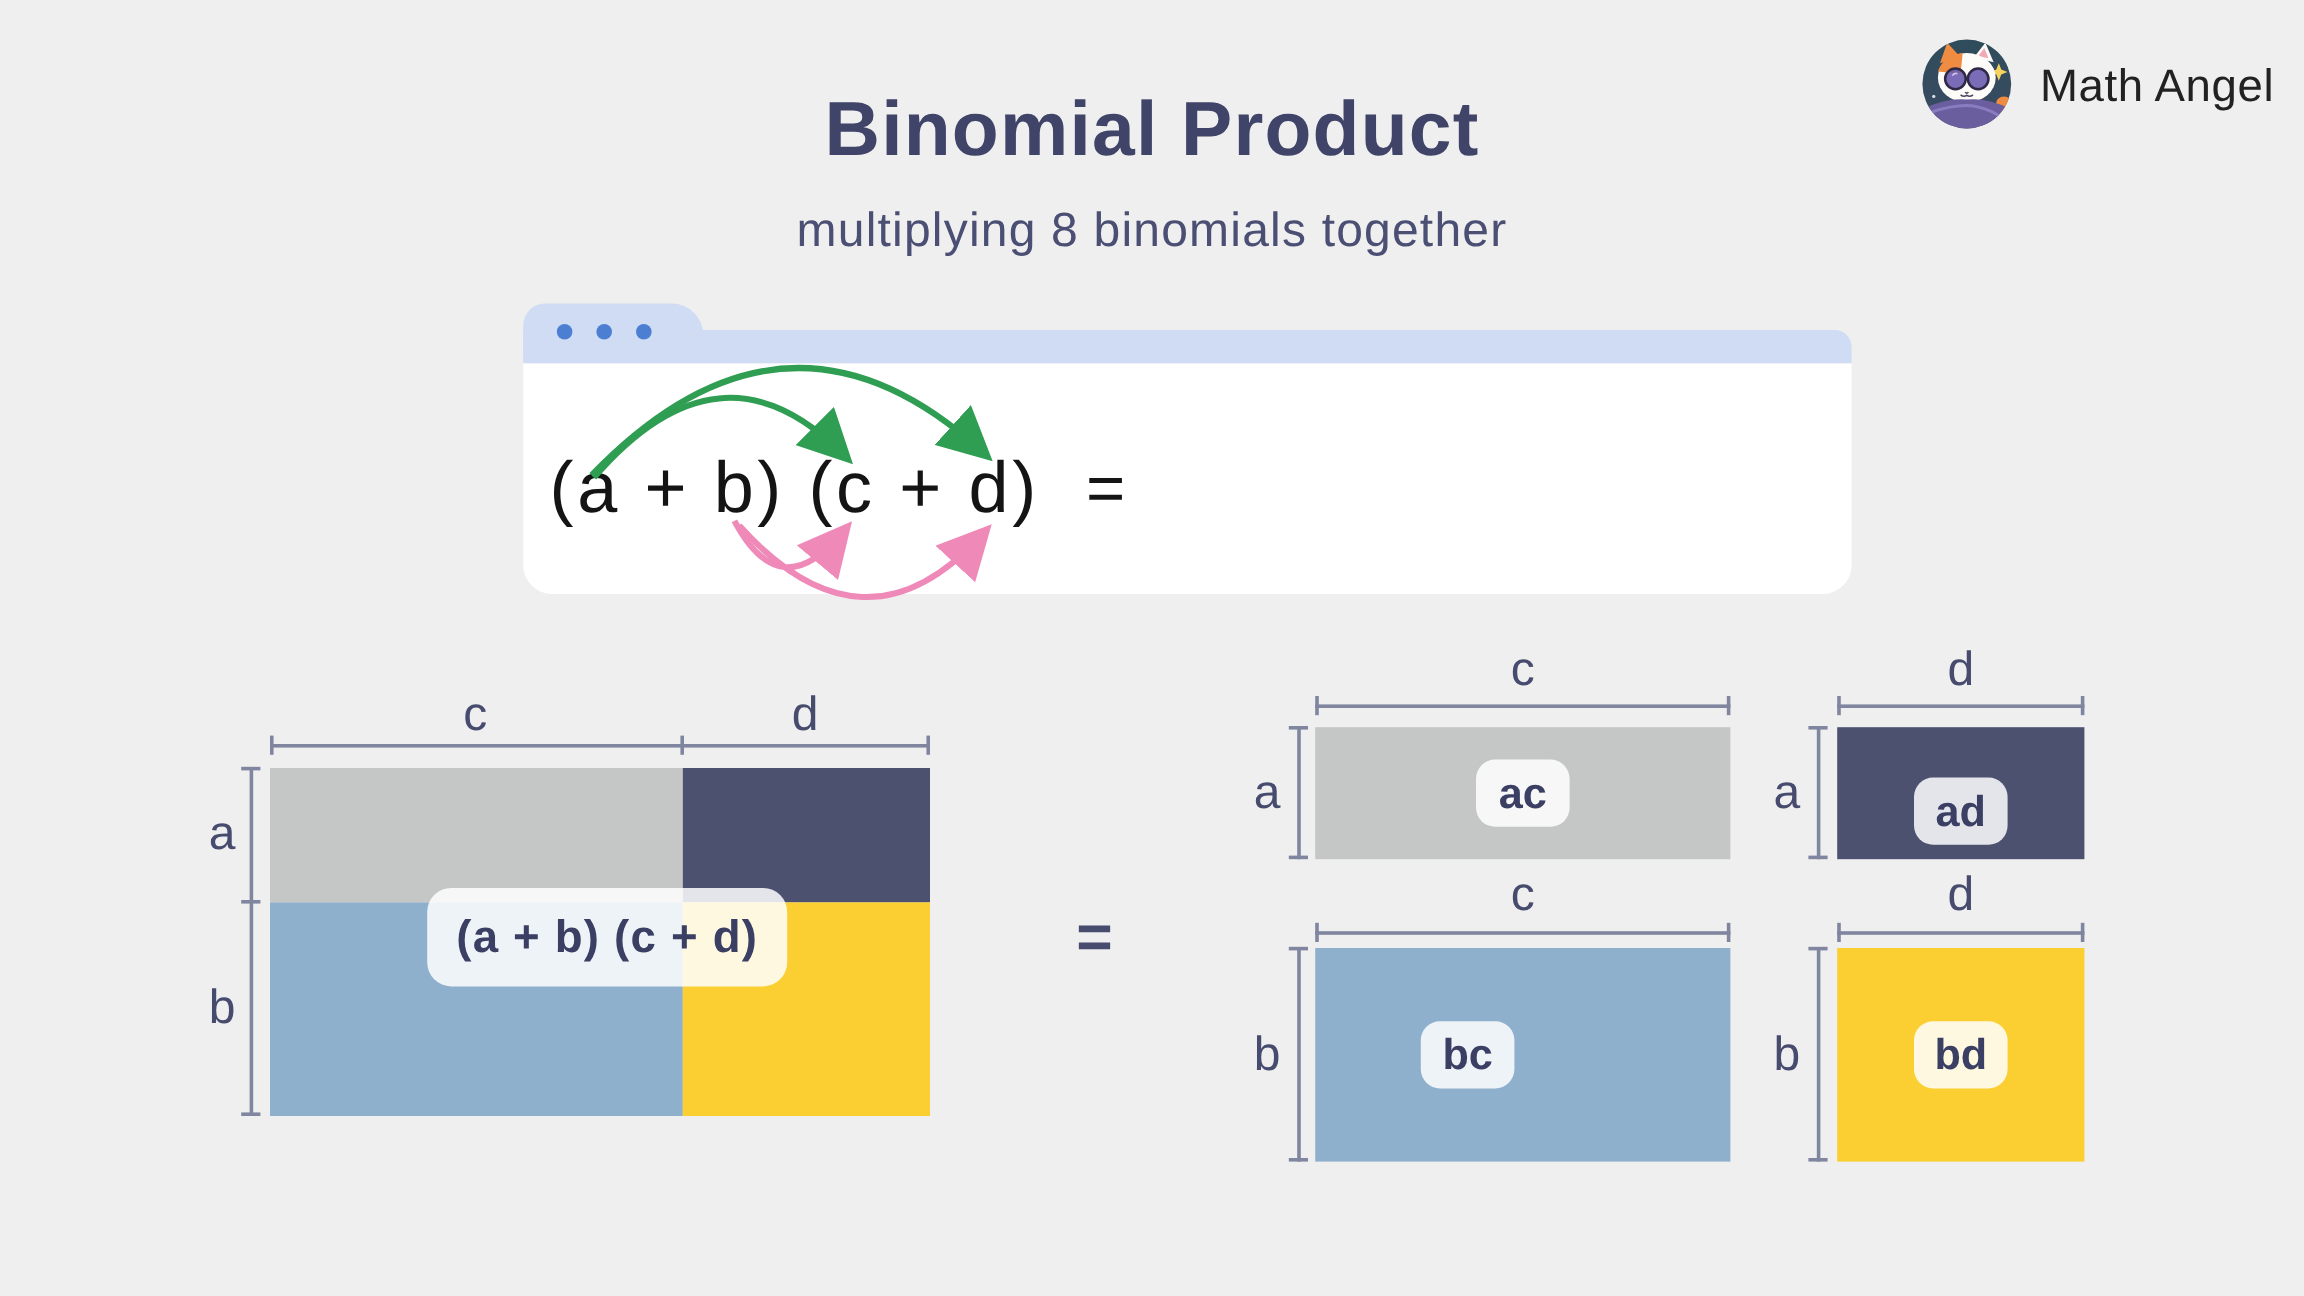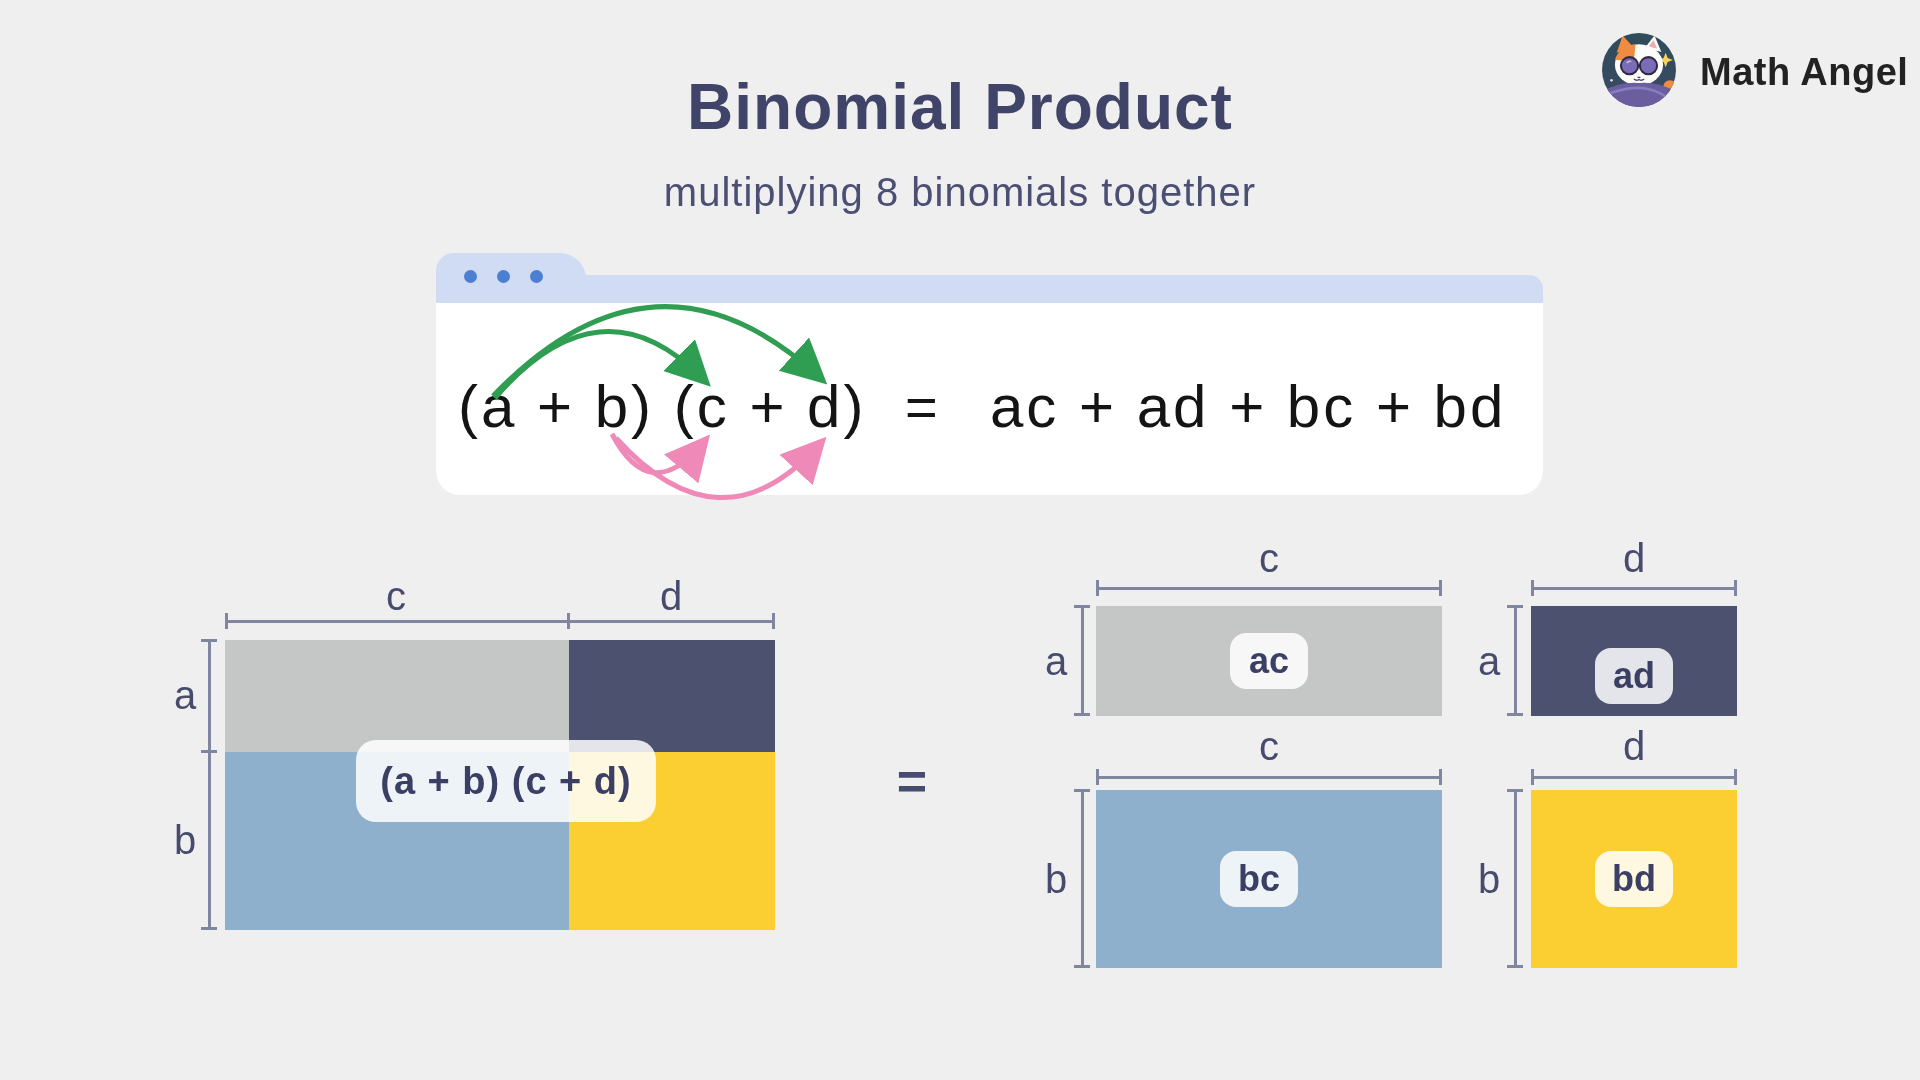--- a/index.html
+++ b/index.html
@@ -12,21 +12,21 @@
   
   .title{
     position:absolute;left:0;top:70px;width:1920px;text-align:center;
     font-size:64px;font-weight:800;letter-spacing:1px;color:#3f4468;
   }
   .subtitle{
     position:absolute;left:0;top:170px;width:1920px;text-align:center;
     font-size:40px;font-weight:500;color:#4a4f73;letter-spacing:1px;
   }
   .brand{position:absolute;left:1596px;top:29px;height:86px;display:flex;align-items:center;}
-  .brand-name{font-size:38px;font-weight:700;color:#222;margin-left:18px;letter-spacing:.5px;}
+  .brand-name{font-size:38px;font-weight:400;color:#222;margin-left:18px;letter-spacing:.5px;}
   
   .fc-tab{position:absolute;left:436px;top:253px;width:150px;height:44px;background:#cfdcf4;border-radius:18px 26px 0 0;}
   .fc-bar{position:absolute;left:436px;top:275px;width:1107px;height:28px;background:#cfdcf4;border-radius:0 14px 0 0;}
   .fc-dot{position:absolute;width:13px;height:13px;border-radius:50%;background:#4c7fd2;top:270px;}
   .fc-body{position:absolute;left:436px;top:303px;width:1107px;height:192px;background:#ffffff;border-radius:0 0 24px 24px;}
   .eq{position:absolute;font-size:60px;letter-spacing:3px;color:#141414;white-space:nowrap;}
   
   .hline,.vline,.htick,.vtick{position:absolute;background:#8186a0;}
   .hline{height:3px;}
   .vline{width:3px;}
@@ -98,21 +98,20 @@
 
   <div class="fc-tab"></div>
   <div class="fc-bar"></div>
   <div class="fc-dot" style="left:464px"></div>
   <div class="fc-dot" style="left:497px"></div>
   <div class="fc-dot" style="left:530px"></div>
   <div class="fc-body"></div>
 
   <span class="eq" style="left:458px;top:372px">(a + b) (c + d)</span>
   <span class="eq" style="left:905px;top:374px;font-size:56px">=</span>
-  <span class="eq" style="left:990px;top:372px">ac + ad + bc + bd</span>
 
   <svg class="abs" style="left:430px;top:220px" width="1140" height="300" viewBox="0 0 1140 300">
     <defs>
       <marker id="mg" markerWidth="9" markerHeight="9" refX="6.5" refY="4.5" orient="auto">
         <path d="M0,0 L9,4.5 L0,9 Z" fill="#2f9e52"></path>
       </marker>
       <marker id="mp" markerWidth="9" markerHeight="9" refX="6.5" refY="4.5" orient="auto">
         <path d="M0,0 L9,4.5 L0,9 Z" fill="#ef8ab8"></path>
       </marker>
     </defs>
@@ -169,21 +168,21 @@
 
   <div class="hline" style="left:1096px;top:776px;width:346px"></div>
   <div class="vtick" style="left:1096px;top:769px"></div>
   <div class="vtick" style="left:1439px;top:769px"></div>
   <div class="dim-label" style="left:1269px;top:746px">c</div>
   <div class="vline" style="left:1081px;top:790px;height:178px"></div>
   <div class="htick" style="left:1074px;top:789px"></div>
   <div class="htick" style="left:1074px;top:965px"></div>
   <div class="dim-label" style="left:1056px;top:879px">b</div>
   <div class="quad" style="left: 1096px; top: 790px; width: 346px; height: 178px; background-color: rgb(143, 176, 205);"></div>
-  <div class="chip chip-tile" style="left:1259px;top:879px">bc</div>
+  <div class="chip chip-tile" style="left:1223px;top:879px">bc</div>
 
   <div class="hline" style="left:1531px;top:776px;width:206px"></div>
   <div class="vtick" style="left:1531px;top:769px"></div>
   <div class="vtick" style="left:1734px;top:769px"></div>
   <div class="dim-label" style="left:1634px;top:746px">d</div>
   <div class="vline" style="left:1514px;top:790px;height:178px"></div>
   <div class="htick" style="left:1507px;top:789px"></div>
   <div class="htick" style="left:1507px;top:965px"></div>
   <div class="dim-label" style="left:1489px;top:879px">b</div>
   <div class="quad" style="left: 1531px; top: 790px; width: 206px; height: 178px; background-color: rgb(251, 206, 49);"></div>

